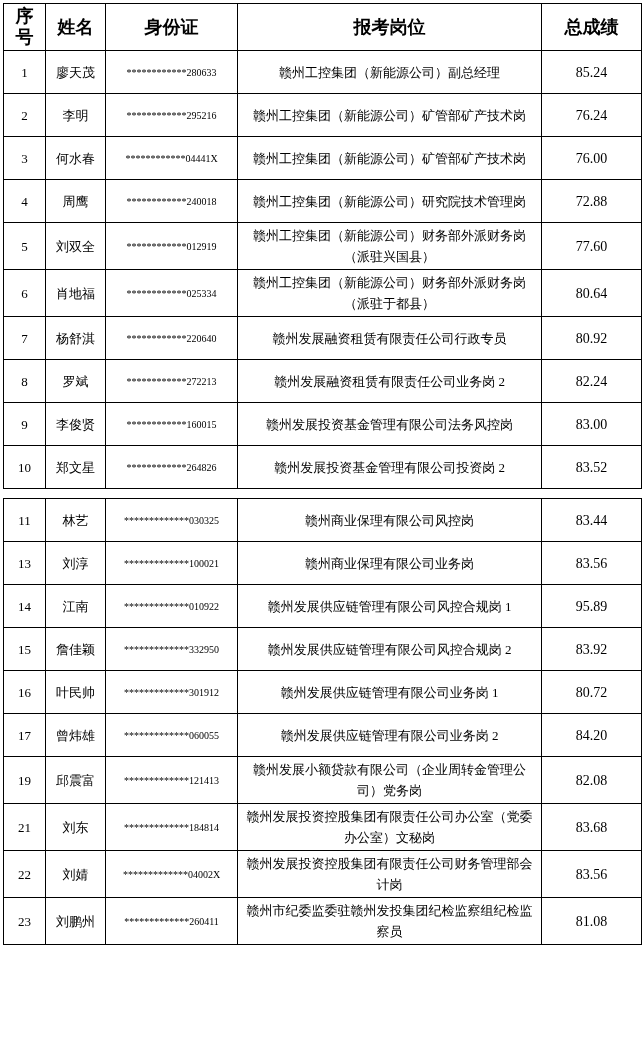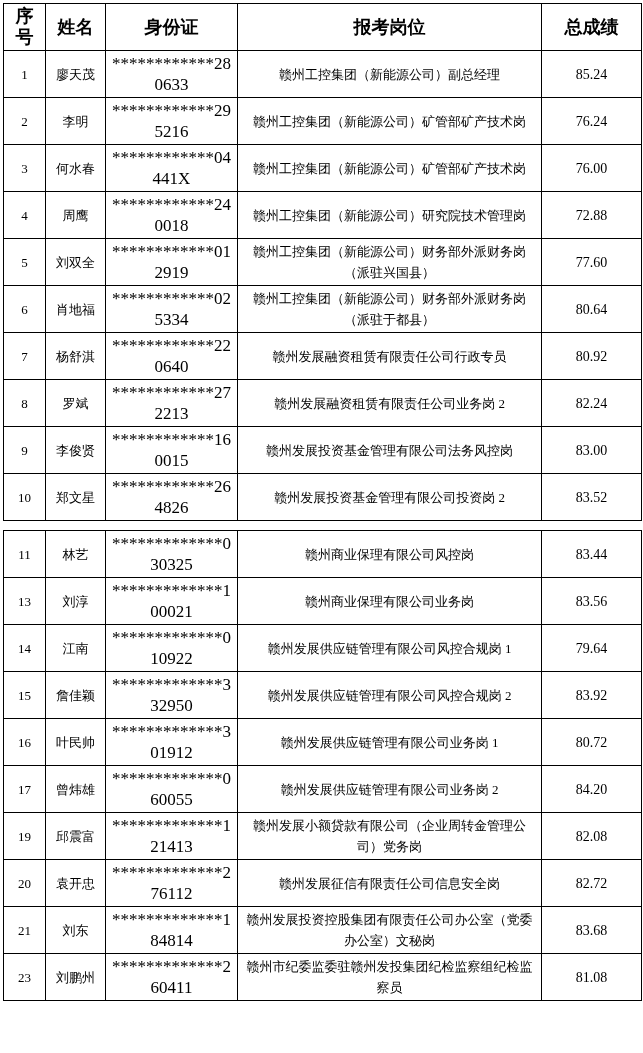--- a/index.html
+++ b/index.html
@@ -26,21 +26,21 @@
     padding:2px 4px;
     line-height:21px;
     word-break:break-all;
   }
   th {
     font-weight:bold;
     font-size:18px;
     height:31px;
   }
   td { font-size:13px; height:38px; }
-  td.cell-id { font-size:17px; letter-spacing:0; }
+  td.cell-id { font-size:10px; letter-spacing:0; }
   td.cell-score { font-size:14px; }
   .tables-gap { height:9px; }
 </style>
 </head>
 <body>
 
 <div class="page">
 
   <table class="results">
     <colgroup>
@@ -156,21 +156,21 @@
           <td class="cell-name">刘淳</td>
           <td class="cell-id">*************100021</td>
           <td class="cell-position">赣州商业保理有限公司业务岗</td>
           <td class="cell-score">83.56</td>
         </tr>
         <tr>
           <td class="cell-no">14</td>
           <td class="cell-name">江南</td>
           <td class="cell-id">*************010922</td>
           <td class="cell-position">赣州发展供应链管理有限公司风控合规岗 1</td>
-          <td class="cell-score">79.64</td>
+          <td class="cell-score">95.89</td>
         </tr>
         <tr>
           <td class="cell-no">15</td>
           <td class="cell-name">詹佳颖</td>
           <td class="cell-id">*************332950</td>
           <td class="cell-position">赣州发展供应链管理有限公司风控合规岗 2</td>
           <td class="cell-score">83.92</td>
         </tr>
         <tr>
           <td class="cell-no">16</td>
@@ -187,34 +187,34 @@
           <td class="cell-score">84.20</td>
         </tr>
         <tr>
           <td class="cell-no">19</td>
           <td class="cell-name">邱震富</td>
           <td class="cell-id">*************121413</td>
           <td class="cell-position">赣州发展小额贷款有限公司（企业周转金管理公司）党务岗</td>
           <td class="cell-score">82.08</td>
         </tr>
         <tr>
-          <td class="cell-no">20</td>
-          <td class="cell-name">袁开忠</td>
-          <td class="cell-id">*************276112</td>
-          <td class="cell-position">赣州发展征信有限责任公司信息安全岗</td>
-          <td class="cell-score">82.72</td>
-        </tr>
-        <tr>
           <td class="cell-no">21</td>
           <td class="cell-name">刘东</td>
           <td class="cell-id">*************184814</td>
           <td class="cell-position">赣州发展投资控股集团有限责任公司办公室（党委办公室）文秘岗</td>
           <td class="cell-score">83.68</td>
         </tr>
         <tr>
+          <td class="cell-no">22</td>
+          <td class="cell-name">刘婧</td>
+          <td class="cell-id">*************04002X</td>
+          <td class="cell-position">赣州发展投资控股集团有限责任公司财务管理部会计岗</td>
+          <td class="cell-score">83.56</td>
+        </tr>
+        <tr>
           <td class="cell-no">23</td>
           <td class="cell-name">刘鹏州</td>
           <td class="cell-id">*************260411</td>
           <td class="cell-position">赣州市纪委监委驻赣州发投集团纪检监察组纪检监察员</td>
           <td class="cell-score">81.08</td>
         </tr>
       </tbody>
   </table>
 
 </div>

